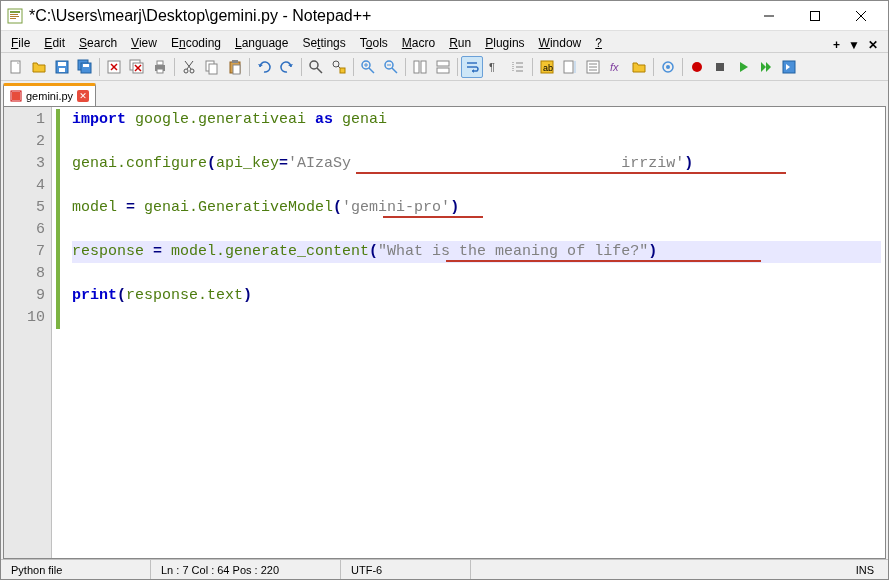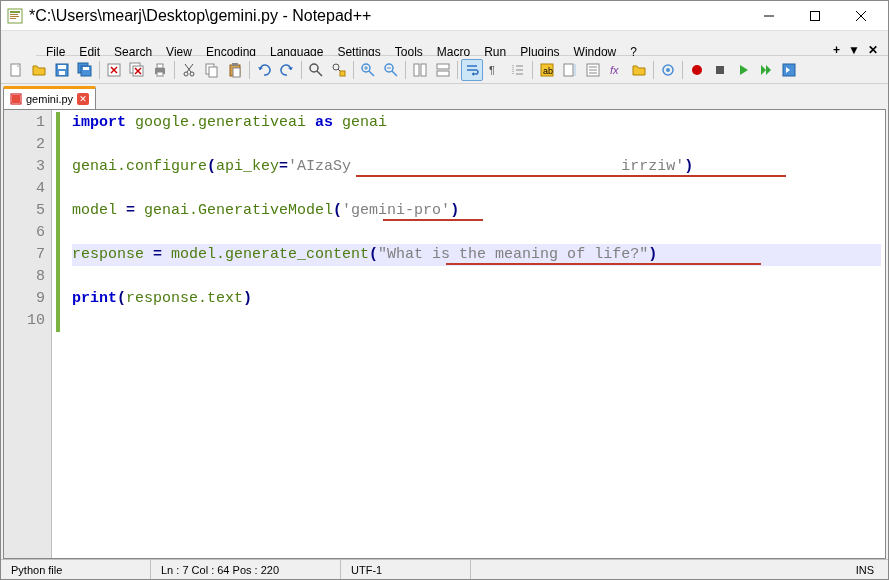--- a/index.html
+++ b/index.html
@@ -6,21 +6,21 @@
 body { font-family: "Segoe UI", Tahoma, sans-serif; font-size: 12px; background: #f0f0f0; width: 889px; height: 580px; overflow: hidden; display: flex; flex-direction: column; border: 1px solid #888; }
 
 
 .titlebar { height: 30px; background: #fff; display: flex; align-items: center; padding: 0 4px 0 6px; border-bottom: 1px solid #e0e0e0; }
 .titlebar-icon { width: 16px; height: 16px; margin-right: 6px; }
 .titlebar-text { flex: 1; font-size: 16px; color: #000; }
 .titlebar-btns { display: flex; }
 .titlebar-btn { width: 46px; height: 30px; display: flex; align-items: center; justify-content: center; cursor: pointer; }
 
 
-.menubar { height: 22px; background: #f0f0f0; display: flex; align-items: flex-start; padding: 12px 4px; gap: 2px; border-bottom: 1px solid #d0d0d0; margin-left: 35px; }
+.menubar { height: 22px; background: #f0f0f0; display: flex; align-items: flex-end; padding: 0 4px; gap: 2px; border-bottom: 1px solid #d0d0d0; }
 .menu-item { padding: 2px 6px; cursor: pointer; font-size: 12px; }
 .menu-item .u { text-decoration: underline; }
 .menubar-right { margin-left: auto; display: flex; align-items: center; gap: 8px; padding-right: 6px; }
 .menubar-right span { cursor: pointer; font-weight: bold; }
 
 
 .toolbar { height: 28px; background: #f0f0f0; display: flex; align-items: center; padding: 0 4px; gap: 1px; border-bottom: 1px solid #d0d0d0; }
 .tb-btn { width: 22px; height: 22px; display: flex; align-items: center; justify-content: center; cursor: pointer; border: 1px solid transparent; border-radius: 2px; }
 .tb-sep { width: 1px; height: 18px; background: #c0c0c0; margin: 0 2px; }
 .tb-btn.active { background: #cde6f7; border-color: #6aa0d8; }
@@ -351,15 +351,15 @@
     </div>
   <div class="margin">
       <div class="margin-bar" id="margin-bar" style="height: 220px;"></div>
     </div>
   <div class="code" id="code"><div class="codeline"><span class="kw">import</span><span class="id"> google.generativeai </span><span class="kw">as</span><span class="id"> genai</span></div><div class="codeline"></div><div class="codeline"><span class="id">genai.configure</span><span class="op">(</span><span class="id">api_key</span><span class="op">=</span><span class="str">'AIzaSy                              irrziw'</span><span class="op">)</span></div><div class="codeline"></div><div class="codeline"><span class="id">model </span><span class="op">=</span><span class="id"> genai.GenerativeModel</span><span class="op">(</span><span class="str">'gemini-pro'</span><span class="op">)</span></div><div class="codeline"></div><div class="codeline hl"><span class="id">response </span><span class="op">=</span><span class="id"> model.generate_content</span><span class="op">(</span><span class="str">"What is the meaning of life?"</span><span class="op">)</span></div><div class="codeline"></div><div class="codeline"><span class="kw">print</span><span class="op">(</span><span class="id">response.text</span><span class="op">)</span></div><div class="codeline"></div><div class="underline-red" style="top: 65px; left: 288px; width: 430px;"></div><div class="underline-red" style="top: 109px; left: 315px; width: 100px;"></div><div class="underline-red" style="top: 153px; left: 378px; width: 315px;"></div></div>
 </div>
 
 <div class="statusbar">
   <div class="status-cell wide">Python file</div>
   <div class="status-cell pos">Ln : 7    Col : 64    Pos : 220</div>
-  <div class="status-cell enc2">UTF-1</div>
+  <div class="status-cell enc2">UTF-6</div>
   <div class="status-cell last">INS</div>
 </div>
 
 </body></html>

